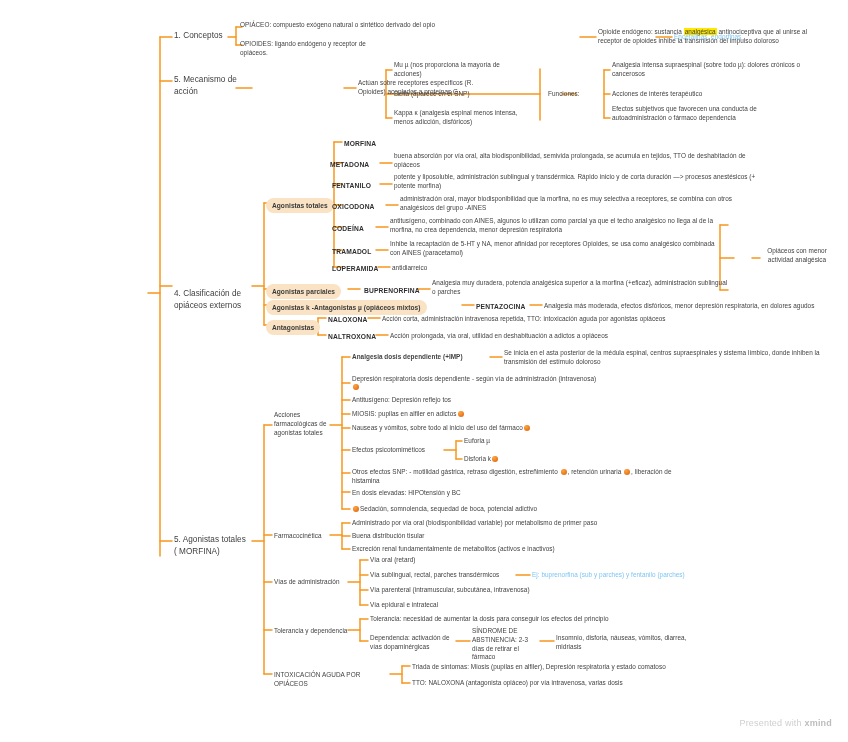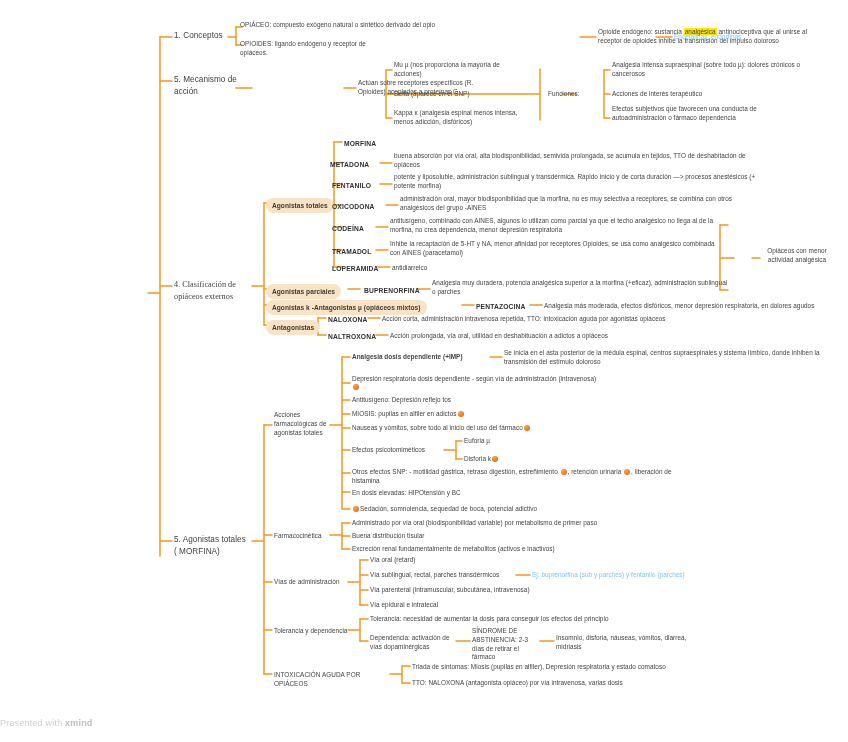--- a/index.html
+++ b/index.html
@@ -66,22 +66,22 @@
     display: inline-block;
     width: 6px; height: 6px;
     border-radius: 50%;
     background: radial-gradient(circle at 35% 30%, #FBA63C 0%, #E8721C 70%, #C85A10 100%);
     vertical-align: -0.5px;
     margin: 0 1px;
   }
   .ctr { text-align: center; }
   .footer {
     position: absolute;
-    left: 0; right: 4px; bottom: 14px;
-    text-align: left;
+    left: 0; right: 16px; bottom: 14px;
+    text-align: right;
     color: #cfcfcf;
     font-size: 9px;
     letter-spacing: 0.2px;
   }
   .footer b { color: #bdbdbd; }
 </style>
 </head>
 <body>
 
 <div id="canvas">
@@ -226,21 +226,21 @@
   <div class="node lvl1" style="left:174px; top:74px; width:72px;">5. Mecanismo de acción</div>
   <div class="node" style="left:358px; top:79px; width:120px;">Actúan sobre receptores específicos (R. Opioides) acoplados a proteínas G</div>
   <div class="node" style="left:394px; top:61px; width:130px;">Mu µ (nos proporciona la mayoría de acciones)</div>
   <div class="node" style="left:394px; top:90px; width:130px;">Delta (aparece en el SNP)</div>
   <div class="node" style="left:394px; top:109px; width:135px;">Kappa κ (analgesia espinal menos intensa, menos adicción, disfóricos)</div>
   <div class="node" style="left:548px; top:90px; width:42px;">Funciones:</div>
   <div class="node" style="left:612px; top:61px; width:196px;">Analgesia intensa supraespinal (sobre todo µ): dolores crónicos o cancerosos</div>
   <div class="node" style="left:612px; top:90px; width:180px;">Acciones de interés terapéutico</div>
   <div class="node" style="left:612px; top:105px; width:180px;">Efectos subjetivos que favorecen una conducta de autoadministración o fármaco dependencia</div>
 
-  <div class="node lvl1" style="left:174px; top:279px; width:80px;font-family:Liberation Serif, serif;">4. Clasificación de opiáceos externos</div>
+  <div class="node lvl1" style="left:174px; top:288px; width:80px;">4. Clasificación de opiáceos externos</div>
 
   <div class="node" style="left:266px; top:198px;"><span class="pill">Agonistas totales</span></div>
   <div class="node drug" style="left:344px; top:139px;">MORFINA</div>
   <div class="node drug" style="left:330px; top:160px;">METADONA</div>
   <div class="node" style="left:394px; top:152px; width:360px;">buena absorción por vía oral, alta biodisponibilidad, semivida prolongada, se acumula en tejidos, TTO de deshabitación de opiáceos</div>
   <div class="node drug" style="left:332px; top:181px;">FENTANILO</div>
   <div class="node" style="left:394px; top:173px; width:368px;">potente y liposoluble, administración sublingual y transdérmica. Rápido inicio y de corta duración —&gt; procesos anestésicos (+ potente morfina)</div>
   <div class="node drug" style="left:332px; top:202px;">OXICODONA</div>
   <div class="node" style="left:400px; top:195px; width:348px;">administración oral, mayor biodisponibilidad que la morfina, no es muy selectiva a receptores, se combina con otros analgésicos del grupo -AINES</div>
   <div class="node drug" style="left:332px; top:224px;">CODEÍNA</div>

